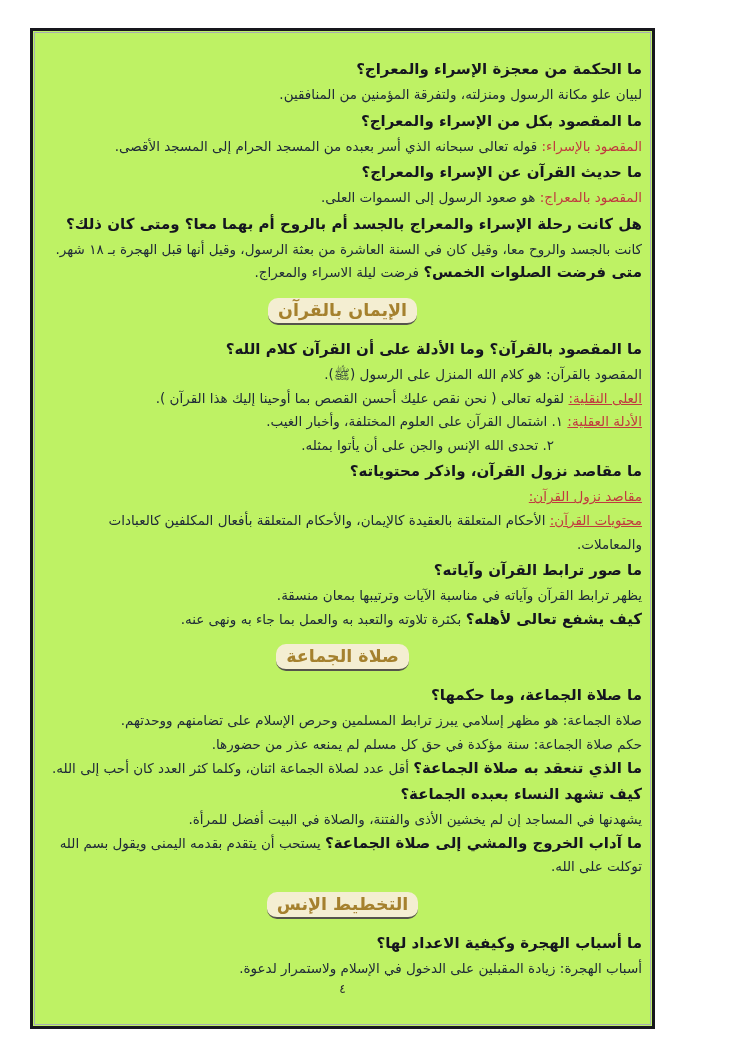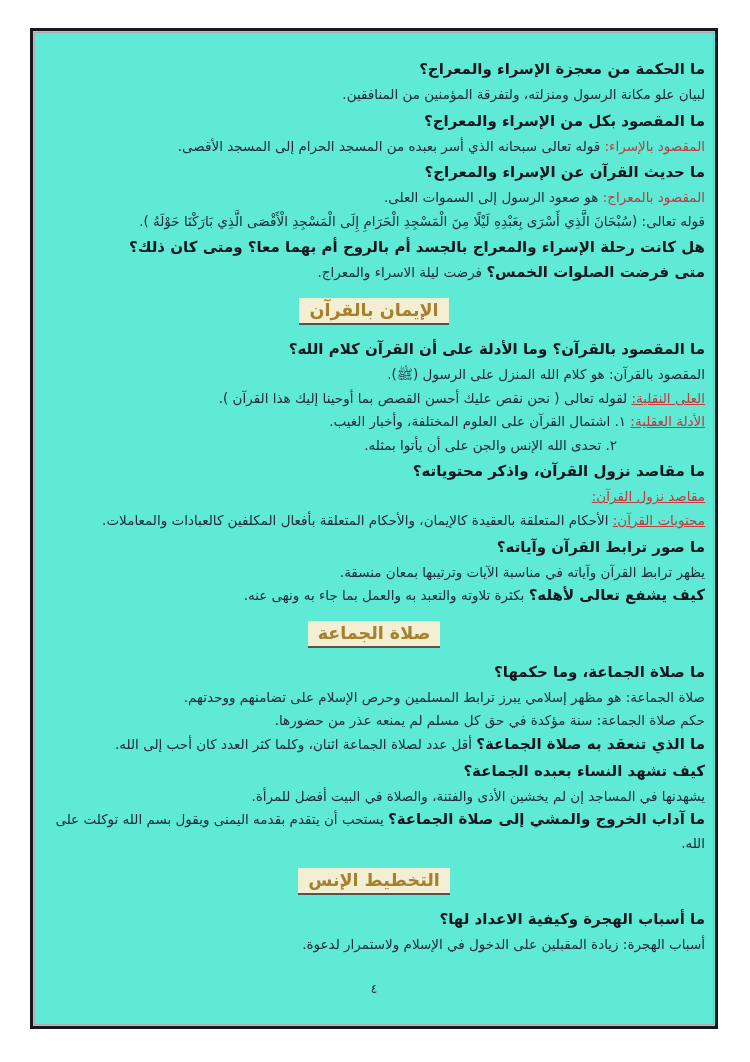--- a/index.html
+++ b/index.html
@@ -3,24 +3,24 @@
 <meta charset="utf-8">
 <style>
   html,body{margin:0;padding:0;}
   body{
     width:750px;height:1062px;position:relative;
     background:#ffffff;
     font-family:"DejaVu Sans",sans-serif;
     overflow:hidden;
   }
   .page-frame{
-    position:absolute;left:30px;top:28px;width:688px;height:1001px;
+    position:absolute;left:30px;top:28px;width:625px;height:1001px;
     border:3px solid #17171d;
     box-sizing:border-box;
-    background:#5eead4;
+    background:#bef264;
   }
   .page-frame-inner{
     position:absolute;inset:1px;
     border:1px solid #a9adb3;
     box-sizing:border-box;
   }
   .content{
     position:absolute;inset:0;
     padding:24px 10px 40px 10px;
     box-sizing:border-box;
@@ -52,20 +52,21 @@
     margin:13px 0 11px 0;
   }
   .section-heading{
     display:inline-block;
     color:#a5812e;
     background:#f4eed2;
     font-weight:bold;
     font-size:17.5px;
     padding:2px 10px 3px 10px;
     border-bottom:2px solid #55544c;
+    border-radius:10px;
   }
   .indent-1{margin-right:88px;}
   .page-number{
     position:absolute;
     bottom:30px;left:0;right:0;
     text-align:center;
     color:#2a2a33;
     font-size:12px;
   }
 </style>
@@ -74,22 +75,22 @@
 
 <div class="page-frame">
   <div class="page-frame-inner"></div>
   <div class="content" id="doc-content">
       <div class="line question-only"><span class="seg-question">ما الحكمة من معجزة الإسراء والمعراج؟</span></div>
       <div class="line"><span class="seg-normal">لبيان علو مكانة الرسول ومنزلته، ولتفرقة المؤمنين من المنافقين.</span></div>
       <div class="line question-only"><span class="seg-question">ما المقصود بكل من الإسراء والمعراج؟</span></div>
       <div class="line"><span class="seg-red">المقصود بالإسراء:</span><span class="seg-normal"> قوله تعالى سبحانه الذي أسر بعبده من المسجد الحرام إلى المسجد الأقصى.</span></div>
       <div class="line question-only"><span class="seg-question">ما حديث القرآن عن الإسراء والمعراج؟</span></div>
       <div class="line"><span class="seg-red">المقصود بالمعراج:</span><span class="seg-normal"> هو صعود الرسول إلى السموات العلى.</span></div>
-      <div class="line"><span class="seg-normal">قوله تعالى: (سُبْحَانَ الَّذِي أَسْرَى بِعَبْدِهِ لَيْلًا مِنَ الْمَسْجِدِ الْحَرَامِ إِلَى الْمَسْجِدِ الْأَقْصَى الَّذِي بَارَكْنَا حَوْلَهُ ).</span></div>
       <div class="line question-only"><span class="seg-question">هل كانت رحلة الإسراء والمعراج بالجسد أم بالروح أم بهما معا؟ ومتى كان ذلك؟</span></div>
+      <div class="line"><span class="seg-normal">كانت بالجسد والروح معا، وقيل كان في السنة العاشرة من بعثة الرسول، وقيل أنها قبل الهجرة بـ ١٨ شهر.</span></div>
       <div class="line"><span class="seg-question">متى فرضت الصلوات الخمس؟</span><span class="seg-normal"> فرضت ليلة الاسراء والمعراج.</span></div>
       <div class="heading-wrap"><span class="section-heading">الإيمان بالقرآن</span></div>
       <div class="line question-only"><span class="seg-question">ما المقصود بالقرآن؟ وما الأدلة على أن القرآن كلام الله؟</span></div>
       <div class="line"><span class="seg-normal">المقصود بالقرآن: هو كلام الله المنزل على الرسول (ﷺ).</span></div>
       <div class="line"><span class="seg-red-underline">العلى النقلية:</span><span class="seg-normal"> لقوله تعالى ( نحن نقص عليك أحسن القصص بما أوحينا إليك هذا القرآن ).</span></div>
       <div class="line"><span class="seg-red-underline">الأدلة العقلية:</span><span class="seg-normal"> ١. اشتمال القرآن على العلوم المختلفة، وأخبار الغيب.</span></div>
       <div class="line indent-1"><span class="seg-normal">٢. تحدى الله الإنس والجن على أن يأتوا بمثله.</span></div>
       <div class="line question-only"><span class="seg-question">ما مقاصد نزول القرآن، واذكر محتوياته؟</span></div>
       <div class="line"><span class="seg-red-underline">مقاصد نزول القرآن:</span></div>
       <div class="line"><span class="seg-red-underline">محتويات القرآن:</span><span class="seg-normal"> الأحكام المتعلقة بالعقيدة كالإيمان، والأحكام المتعلقة بأفعال المكلفين كالعبادات والمعاملات.</span></div>

